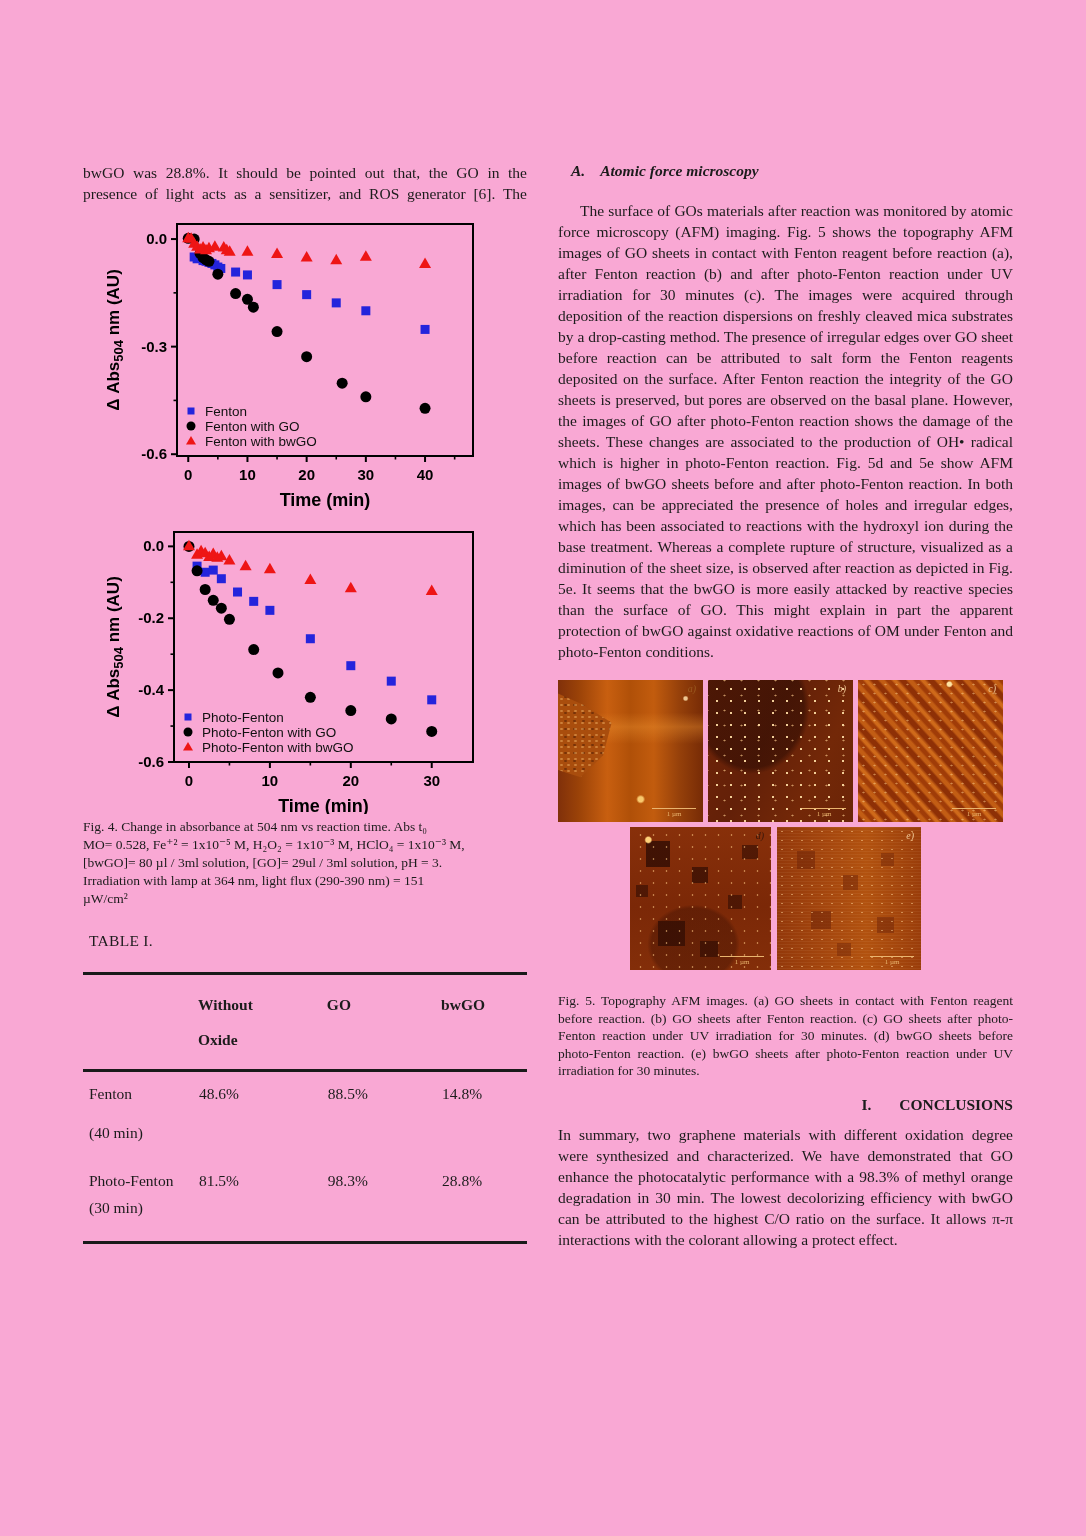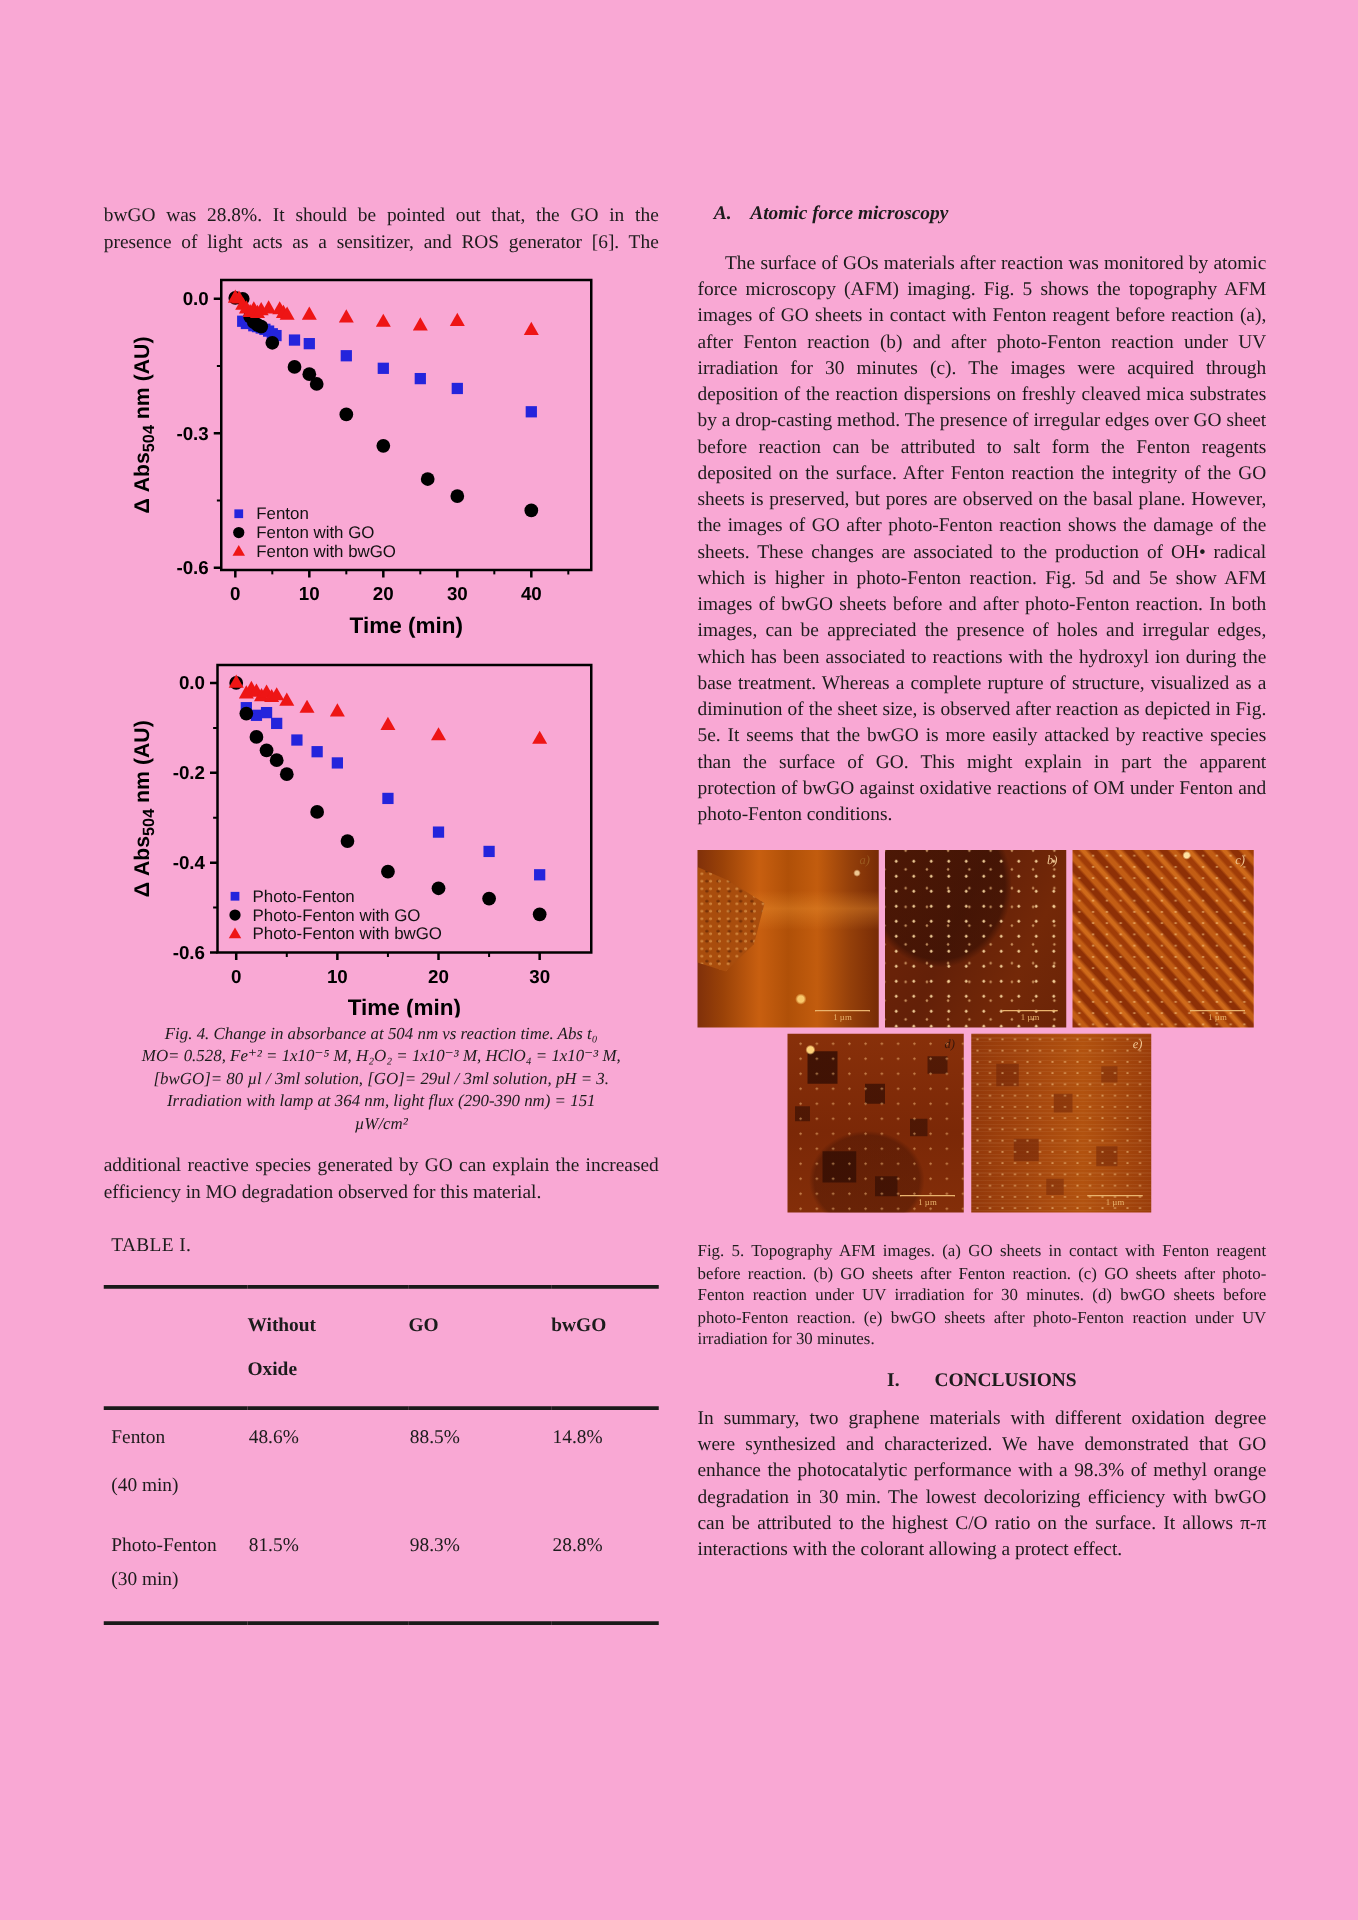--- a/index.html
+++ b/index.html
@@ -9,29 +9,29 @@
   .col-left{left:83px;width:444px;}
   .col-right{left:558px;width:455px;}
   .body-text{font-size:15.5px;line-height:21px;text-align:justify;margin:0;}
   .cont{text-align-last:justify;}
   .indent{text-indent:22px;}
   .mt14{margin-top:14px;} .mt22{margin-top:22px;}
 
   
   .sec-a{font-style:italic;font-size:15.5px;padding-left:13px;margin:0 0 20px 0;}
   .sec-a .num{margin-right:15px;}
-  .concl-head{text-align:center;font-size:15.5px;margin:16px 0 10px 0;}
+  .concl-head{text-align:right;font-size:15.5px;margin:16px 0 10px 0;}
   .concl-head .num{margin-right:28px;}
 
   
   figure.chart{margin:12px 0 0 0;padding:0;}
   figure.chart svg{display:block;}
 
   
-  .fig4-caption{margin-top:4px;font-size:13.5px;line-height:18px;text-align:center;font-style:italic;}
+  .fig4-caption{margin-top:4px;font-size:13.5px;line-height:18px;text-align:left;}
   .fig5-caption{margin-top:22px;font-size:13.5px;line-height:17.5px;text-align:justify;font-family:Liberation Serif, serif;}
 
   
   .table-label{margin:24px 0 16px 6px;font-size:15.5px;letter-spacing:.3px;}
   table.t1{width:100%;border-collapse:collapse;margin-top:22px;
            border-top:3px solid #1a1a1a;border-bottom:3px solid #1a1a1a;font-size:15.5px;}
   table.t1 thead th{border-bottom:3px solid #1a1a1a;text-align:left;font-weight:bold;
            vertical-align:top;padding:12px 42px 12px 0;line-height:35px;}
   table.t1 th:first-child,table.t1 td:first-child{width:118px;padding-left:6px;}
   table.t1 th:nth-child(2),table.t1 td:nth-child(2){width:112px;}
@@ -286,21 +286,20 @@
       </figure>
 
     <div class="fig4-caption" id="fig4-caption">
         <div>Fig. 4. Change in absorbance at 504 nm vs reaction time. Abs t₀</div>
         <div>MO= 0.528, Fe⁺² = 1x10⁻⁵ M, H₂O₂ = 1x10⁻³ M, HClO₄ = 1x10⁻³ M,</div>
         <div>[bwGO]= 80 µl / 3ml solution, [GO]= 29ul / 3ml solution, pH = 3.</div>
         <div>Irradiation with lamp at 364 nm, light flux (290-390 nm) = 151</div>
         <div>µW/cm²</div>
       </div>
 
-    <p class="body-text mt14">additional reactive species generated by GO can explain the increased efficiency in MO degradation observed for this material.</p>
 
     <div class="table-label">TABLE I.</div>
 
     <table class="t1">
       <thead>
           <tr id="t1-head">
             <th></th>
             <th>Without Oxide</th>
             <th>GO</th>
             <th>bwGO</th>

